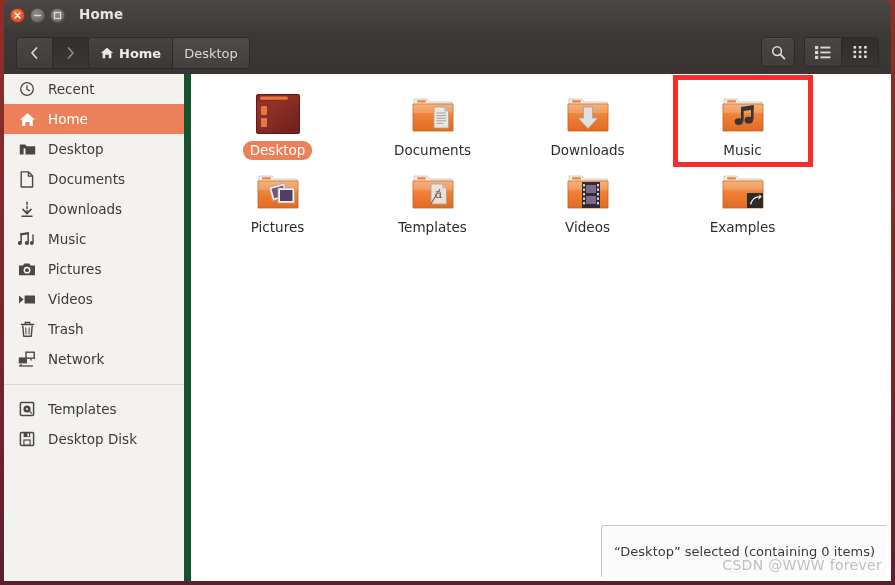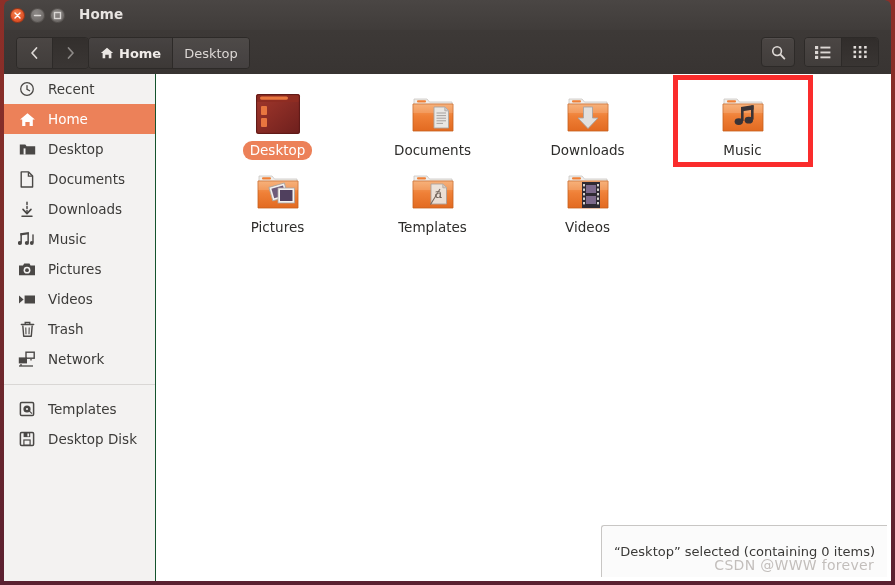--- a/index.html
+++ b/index.html
@@ -145,23 +145,23 @@
 
   
   #content {
     position: absolute;
     left: 0; top: 74px; right: 0; bottom: 0;
     background: #ffffff;
   }
   #sidebar {
     position: absolute;
     left: 0; top: 0; bottom: 0;
-    width: 152px;
+    width: 187px;
     background: #f3f2f1;
-    border-right: 1px solid #14532d;
+    border-right: 7px solid #14532d;
     box-sizing: border-box;
     overflow: hidden;
     text-align: center;
   }
   .side-item {
     height: 30px;
     display: flex;
     align-items: center;
     padding-left: 13px;
     color: #3c3b39;
@@ -252,21 +252,21 @@
     border: 1px solid #c8c6c4;
     border-right: none;
     border-bottom: none;
     border-top-left-radius: 3px;
     font-size: 13px;
     color: #3a3937;
     white-space: nowrap;
   }
   #watermark {
     position: absolute;
-    right: 17px; bottom: 8px;
+    right: 9px; bottom: 8px;
     font-size: 14px;
     color: #b9b4b1;
     opacity: .85;
     letter-spacing: .3px;
     pointer-events: none;
     white-space: nowrap;
   }
 </style>
 </head>
 <body>
@@ -650,20 +650,35 @@
                     <rect x="35" y="26" width="2" height="2.4"></rect>
                       <rect x="35" y="30.5" width="2" height="2.4"></rect>
                     <rect x="35" y="35" width="2" height="2.4"></rect>
                   </g>
                 </g>
               </svg>
             </div>
             <div class="cname">Videos</div>
           </div>
 
+          <div class="cell">
+            <div class="glyph">
+              <svg width="52" height="48" viewBox="0 0 52 48">
+                <path d="M7 9 L20 9 L22.5 12 L45 12 L45 15 L7 15 Z" fill="#f0eeec" stroke="#c9c5c2" stroke-width="0.8"></path>
+                <rect x="10" y="10.3" width="9" height="2.3" rx="1" fill="#ef8037"></rect>
+                <path d="M6 14 L46 14 L46 41 L6 41 Z" fill="url(#fb)" stroke="#c75f1c" stroke-width="0.8"></path>
+                <path d="M6 14 L46 14 L46 23 L6 23 Z" fill="#ffffff" opacity="0.14"></path>
+                <g>
+                  <rect x="30" y="26" width="16" height="15" fill="#2e2a28"></rect>
+                  <path d="M33 37 C35 30.5 40 29 43.2 29.3 L40.8 26.8 L44.8 29.6 L41.2 33 L42 30.6 C38.5 30.6 35.2 33.2 34.4 37.4 Z" fill="#ffffff"></path>
+                </g>
+              </svg>
+            </div>
+            <div class="cname">Examples</div>
+          </div>
 
         </div>
 
         <div id="annot-box" style="left:481px; top:1px;"></div>
       </div>
 
     </div>
 
     <div id="statusbar">
       <span>“Desktop” selected (containing 0 items)</span>

